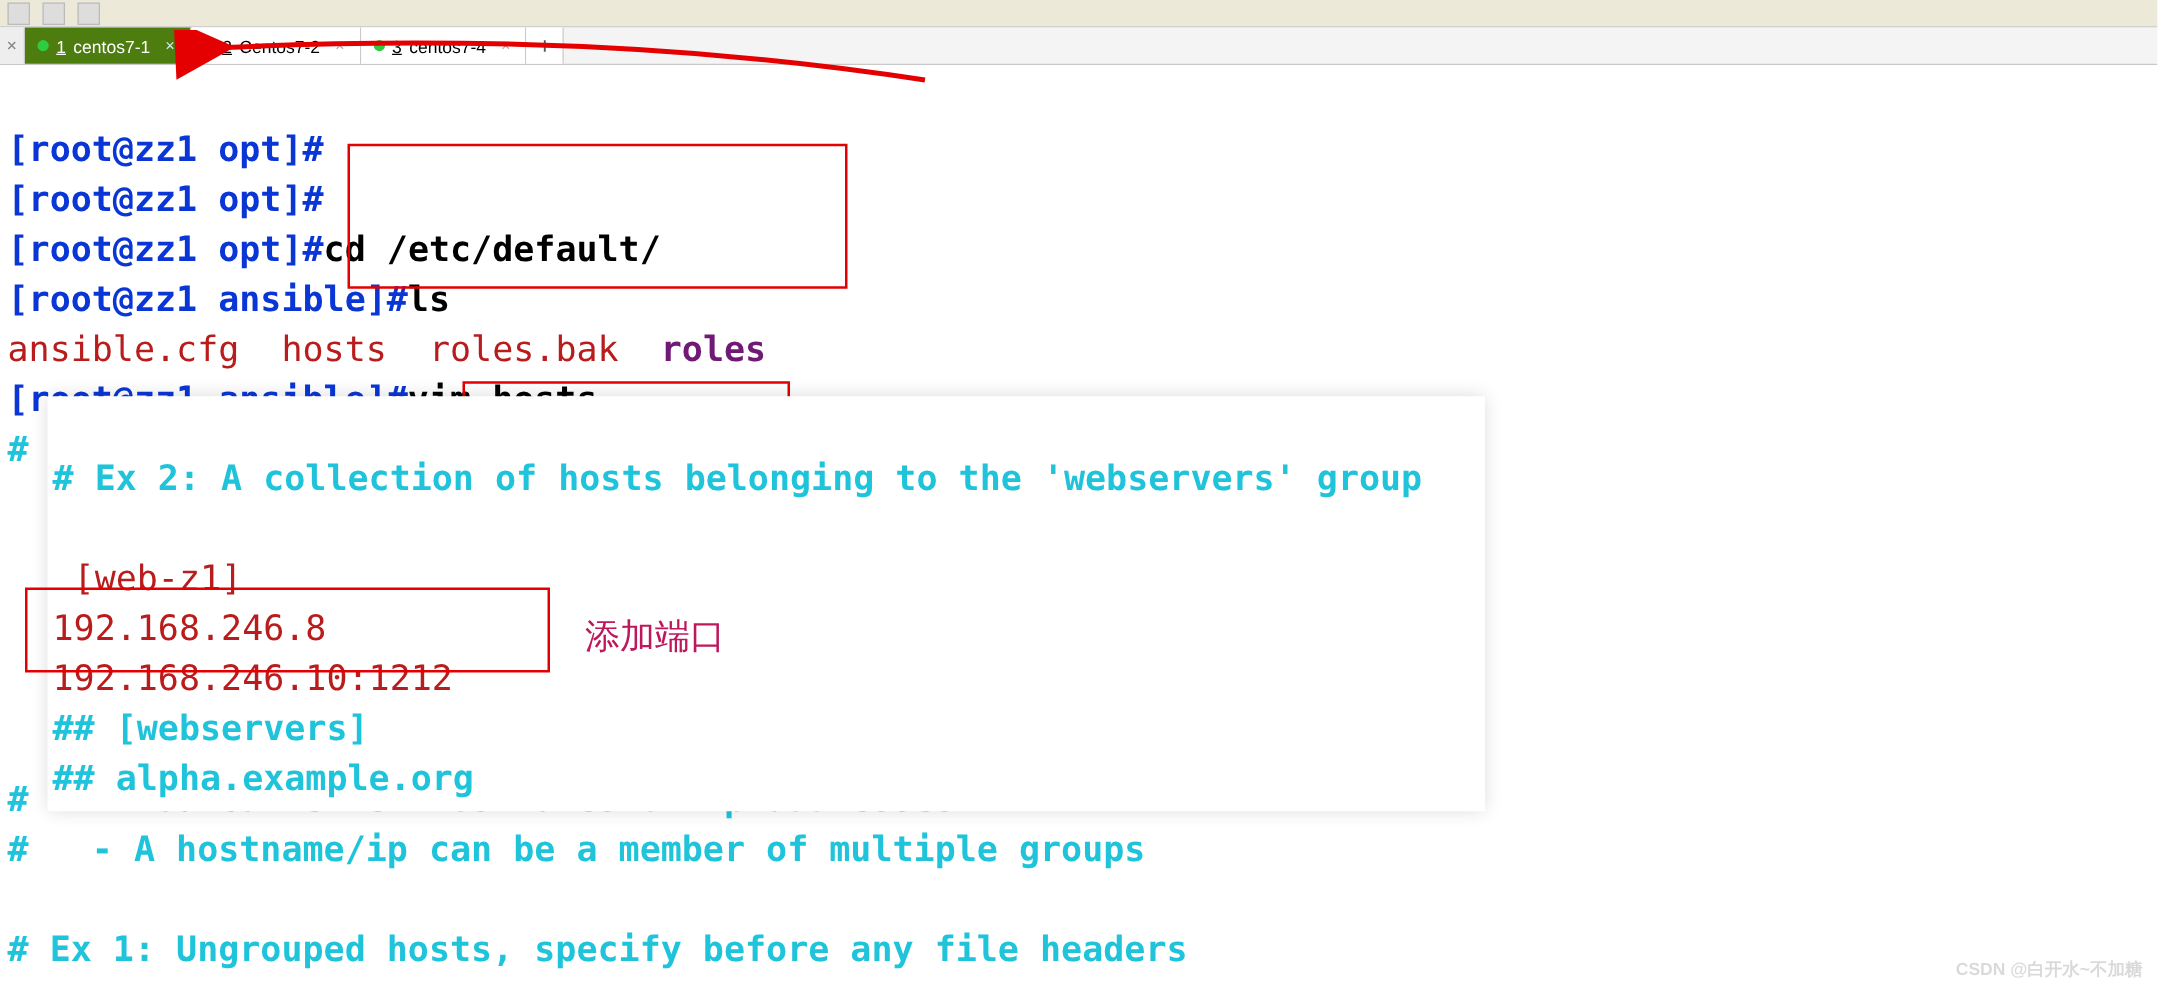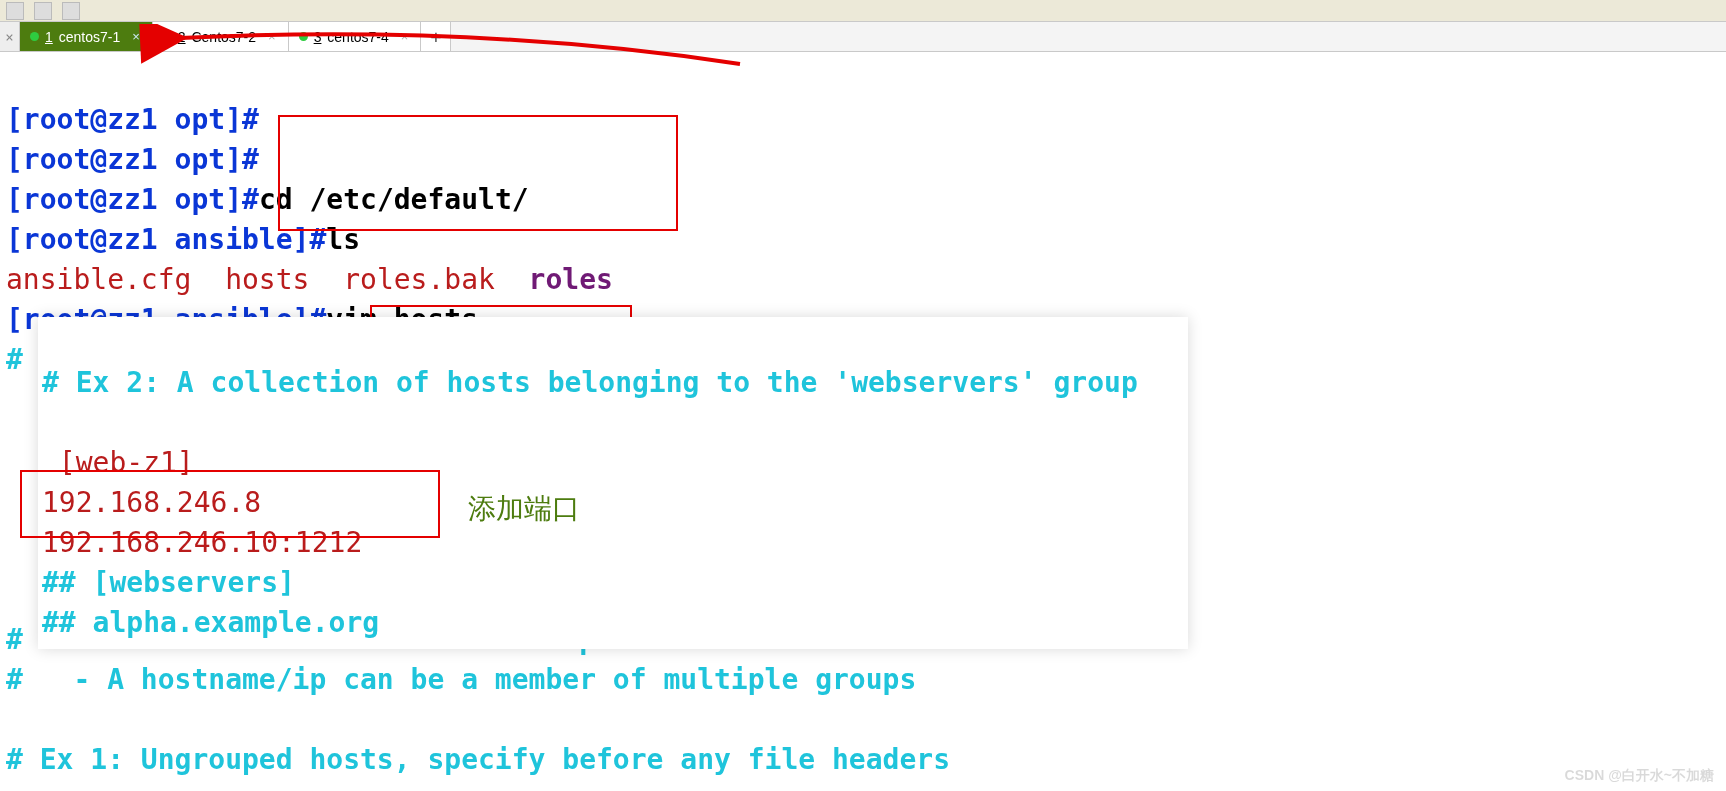--- a/index.html
+++ b/index.html
@@ -95,21 +95,21 @@
     .highlight-box {
       position: absolute;
       border: 2px solid #e40000;
       pointer-events: none;
     }
     .box1 { left: 278px; top: 63px; width: 400px; height: 116px; }
     .box2 { left: 370px; top: 253px; width: 262px; height: 46px; }
     .box3 { left: 20px; top: 470px; width: 420px; height: 68px; }
     .annotation {
       position: absolute;
-      color: #4d7c0f;
+      color: #be185d;
       font-family: "SimSun", serif;
       font-size: 28px;
       left: 468px;
       top: 490px;
     }
     .shadow-block {
       position: absolute;
       background: #fff;
       left: 20px;
       top: 317px;

